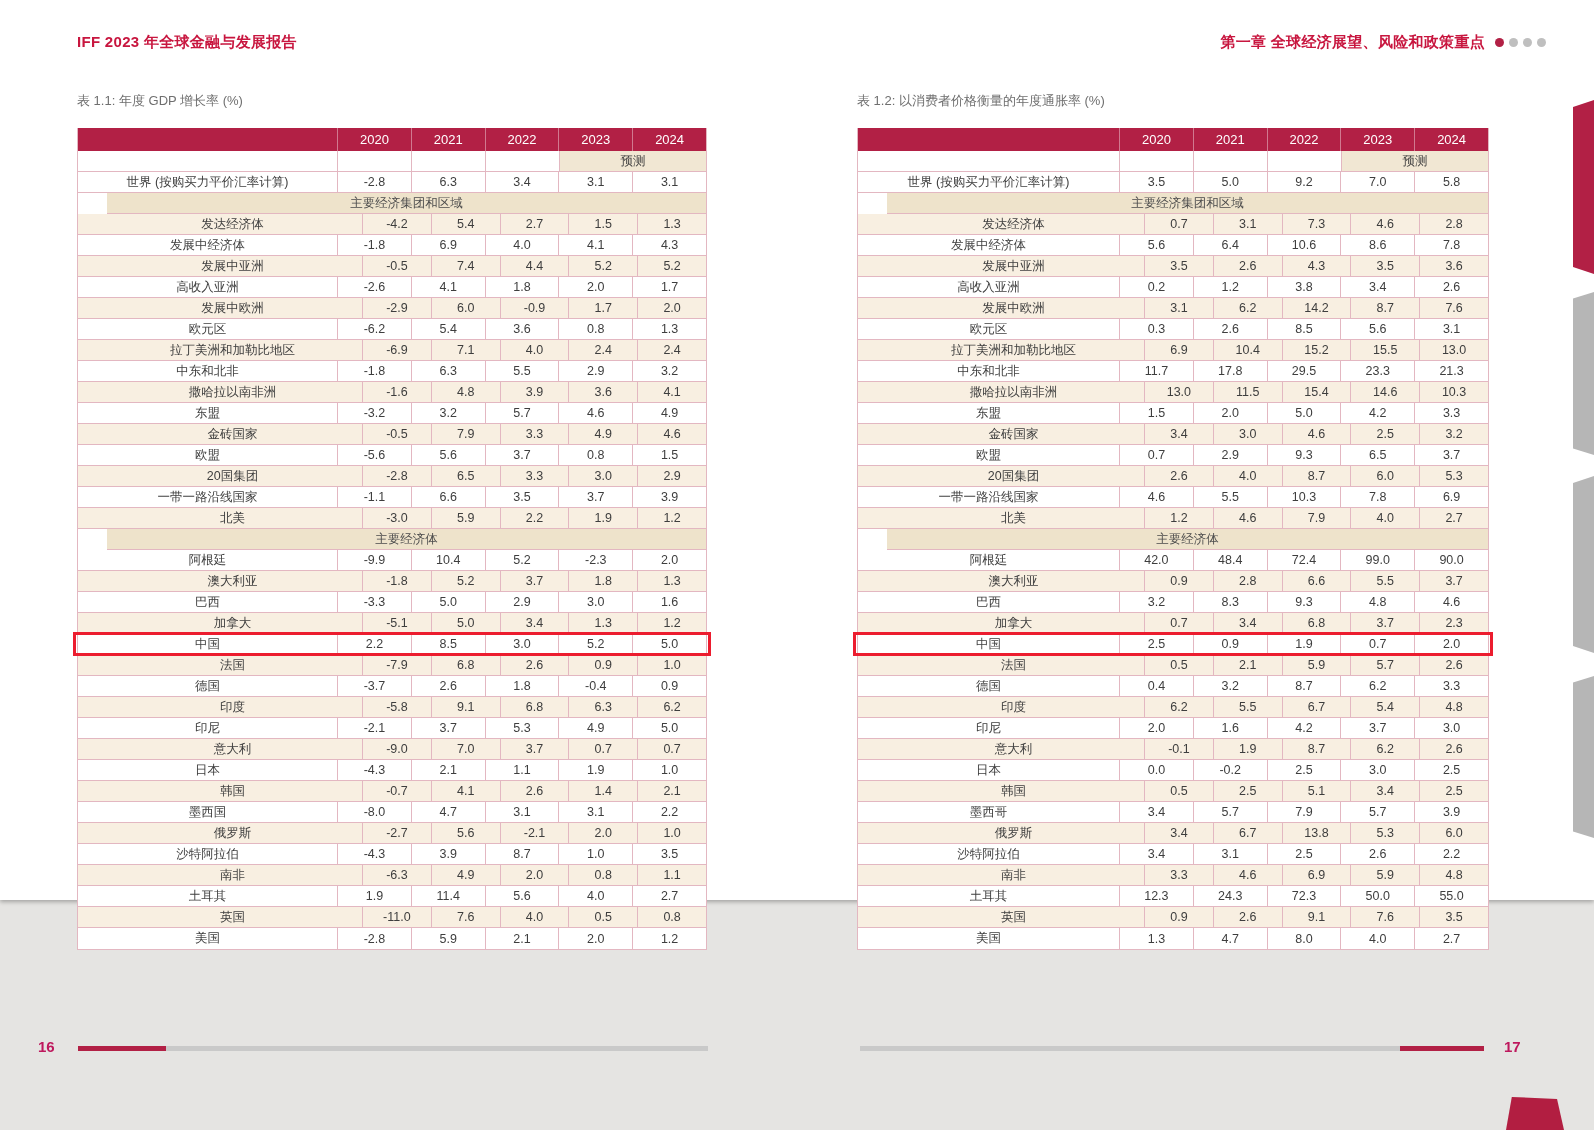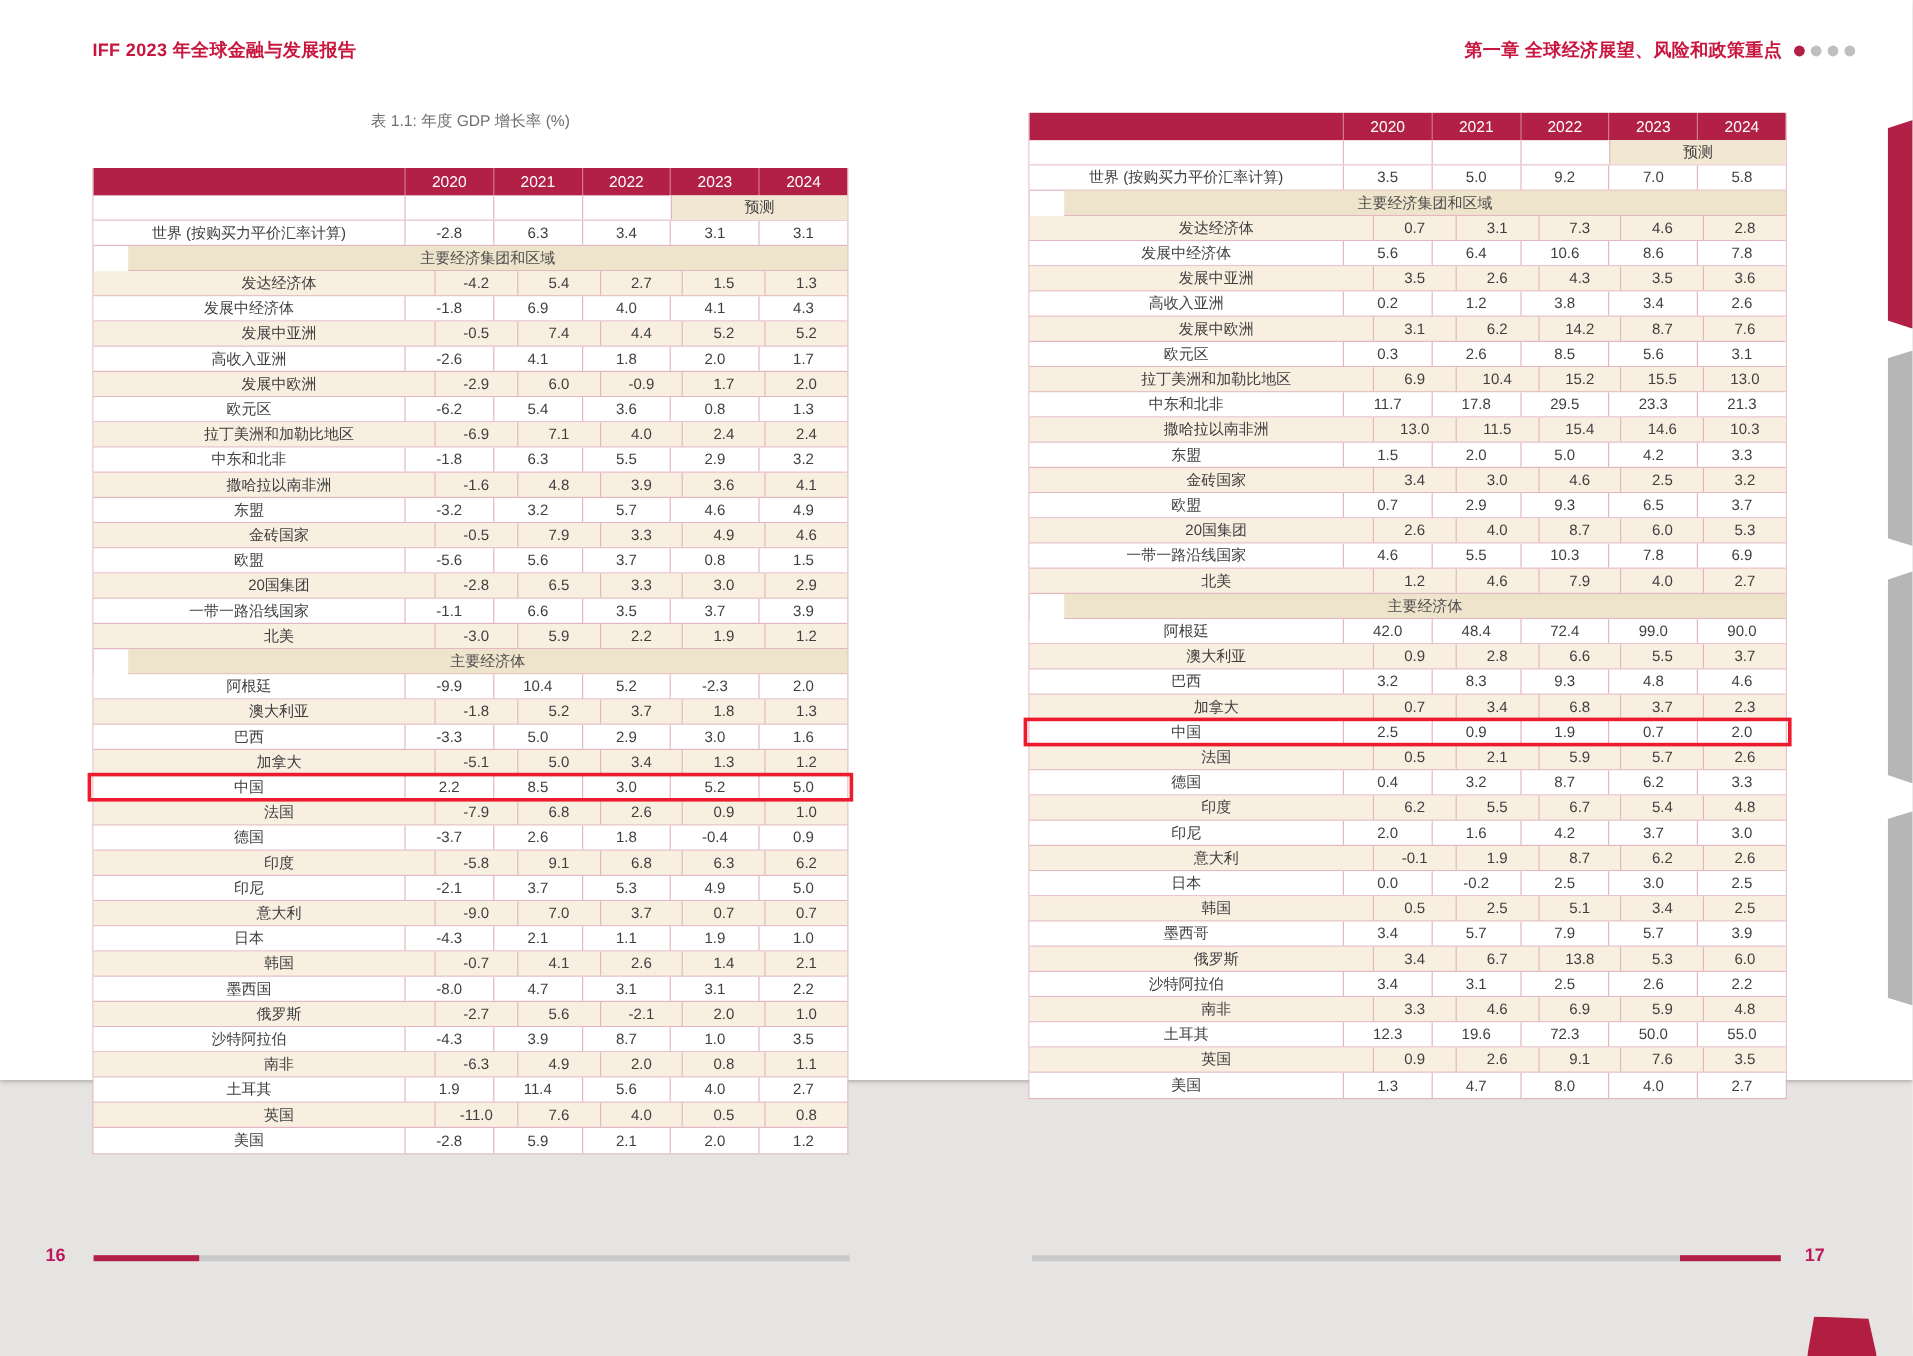--- a/index.html
+++ b/index.html
@@ -37,21 +37,21 @@
     font-size:15px;font-weight:bold;color:var(--brand-red);letter-spacing:.3px;
   }
   .dots{display:flex;gap:5px;align-items:center;}
   .dot{width:9px;height:9px;border-radius:50%;background:#bfbfbf;}
   .dot.active{background:var(--hdr-red);}
   
   .panel{position:absolute;top:94px;}
   .panel-left{left:77px;width:630px;}
   .panel-right{left:857px;width:632px;}
   .tbl-title{
-    text-align:center;font-size:13px;line-height:14px;color:#6f6f6f;margin-bottom:32px;
+    font-size:13px;line-height:14px;color:#6f6f6f;margin-bottom:20px;
   }
   .tbl{
     width:100%;border:1px solid var(--pink);border-top:none;box-sizing:border-box;
   }
   .trow{display:flex;height:21px;box-sizing:border-box;border-bottom:1px solid var(--pink);background:#fff;}
   .trow:last-child{border-bottom:none;}
   .trow.cream{background:var(--cream);padding-left:25px;}
   .trow.thead{height:23px;background:var(--hdr-red);border-bottom:none;}
   .cell{
     box-sizing:border-box;display:flex;align-items:center;justify-content:center;
@@ -416,20 +416,21 @@
           <div class="cell cv">-2.8</div>
           <div class="cell cv">5.9</div>
           <div class="cell cv">2.1</div>
           <div class="cell cv">2.0</div>
           <div class="cell cv">1.2</div>
         </div>
       </div>
   </div>
 
   <div class="panel panel-right">
+    <div class="tbl-title">表 1.2: 以消费者价格衡量的年度通胀率 (%)</div>
     <div class="tbl">
         <div class="trow thead">
           <div class="cell c0 hc"></div>
           <div class="cell cv hc">2020</div>
           <div class="cell cv hc">2021</div>
           <div class="cell cv hc">2022</div>
           <div class="cell cv hc">2023</div>
           <div class="cell cv hc">2024</div>
         </div>
         <div class="trow ">
@@ -697,21 +698,21 @@
           <div class="cell c0">南非</div>
           <div class="cell cv">3.3</div>
           <div class="cell cv">4.6</div>
           <div class="cell cv">6.9</div>
           <div class="cell cv">5.9</div>
           <div class="cell cv">4.8</div>
         </div>
         <div class="trow ">
           <div class="cell c0">土耳其</div>
           <div class="cell cv">12.3</div>
-          <div class="cell cv">19.6</div>
+          <div class="cell cv">24.3</div>
           <div class="cell cv">72.3</div>
           <div class="cell cv">50.0</div>
           <div class="cell cv">55.0</div>
         </div>
         <div class="trow cream">
           <div class="cell c0">英国</div>
           <div class="cell cv">0.9</div>
           <div class="cell cv">2.6</div>
           <div class="cell cv">9.1</div>
           <div class="cell cv">7.6</div>

